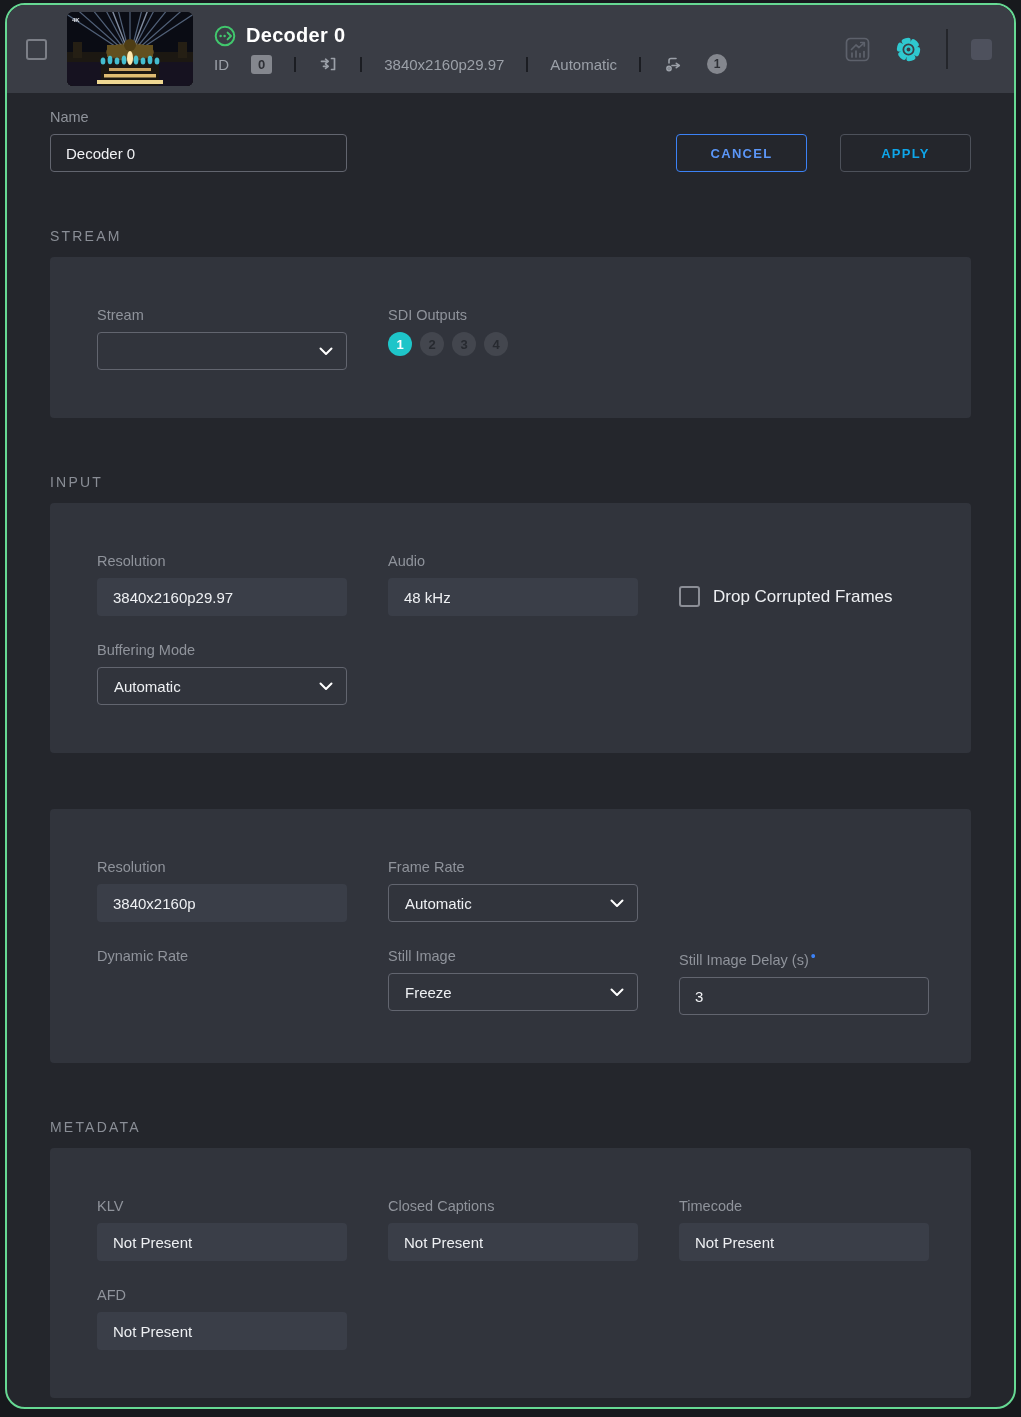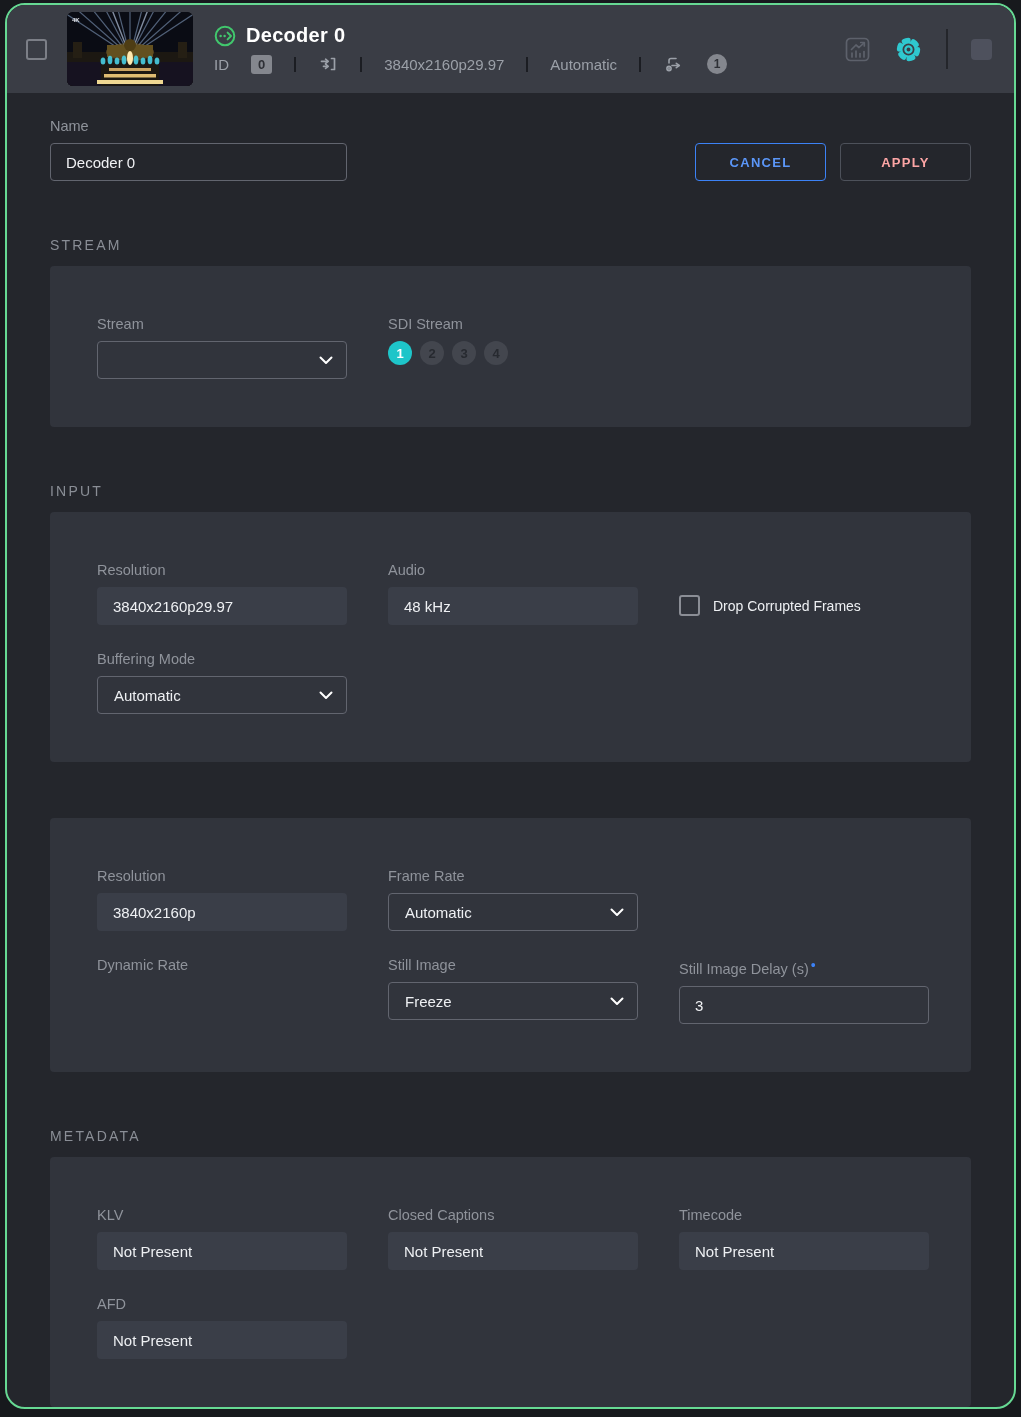--- a/index.html
+++ b/index.html
@@ -38,56 +38,56 @@
   .vsep{width:2px;height:15px;background:#1b1d22;}
   .count-badge{
     width:20px;height:20px;border-radius:50%;background:#84878e;color:#2e3036;
     font-size:12px;font-weight:700;display:flex;align-items:center;justify-content:center;
   }
   .hdr-right{margin-left:auto;display:flex;align-items:center;gap:23px;}
   .hdr-divider{width:2px;height:40px;background:#24262b;}
   .stop-btn{width:21px;height:21px;border-radius:4px;background:#4e515d;border:none;}
   .icon-btn{background:none;border:none;padding:0;display:flex;align-items:center;cursor:pointer;}
   
-  .content{padding:22px 43px 0;}
+  .content{padding:13px 43px 0;}
   .name-row{display:flex;justify-content:space-between;align-items:flex-end;}
   .field-label{display:block;color:#8f939b;font-size:14.5px;margin-bottom:9px;}
   .text-input{
     width:297px;height:38px;box-sizing:border-box;border:1px solid #62656f;border-radius:4px;
     background:transparent;color:#f0f1f4;font-size:15px;padding:0 15px;outline:none;
     font-family:"Liberation Sans",sans-serif;
   }
-  .btn-row{display:flex;gap:14px;margin-top:28px;}
+  .btn-row{display:flex;gap:33px;margin-top:28px;}
   .btn{
     width:131px;height:38px;border-radius:4px;background:transparent;
     font-size:13px;font-weight:700;letter-spacing:1.3px;cursor:pointer;
     font-family:"Liberation Sans",sans-serif;
   }
   .btn-cancel{border:1px solid #3c82f6;color:#5b96f8;}
-  .btn-apply{border:1px solid #4d515a;color:#fca5a5;}
+  .btn-apply{border:1px solid #4d515a;color:#0ea5e9;}
   .section{margin-top:56px;}
   .section-title{color:#8a8e96;font-size:14px;letter-spacing:2.2px;font-weight:400;}
   .card{margin-top:13px;background:#31343c;border-radius:4px;padding:50px 47px 48px;}
   .grid{display:grid;grid-template-columns:250px 250px 341px;column-gap:41px;row-gap:26px;align-items:start;}
   .control{
     height:38px;box-sizing:border-box;border-radius:4px;font-size:15px;color:#eef0f3;
     display:flex;align-items:center;width:250px;
   }
   .readonly{background:#3a3e48;padding:0 16px;}
   .selectbox{
     border:1px solid #62656f;background:transparent;justify-content:space-between;
     padding:0 13px 0 16px;cursor:pointer;
   }
   .num-input{
     width:250px;height:38px;box-sizing:border-box;border:1px solid #62656f;border-radius:4px;
     background:transparent;color:#f0f1f4;font-size:15px;padding:0 15px;outline:none;
     font-family:"Liberation Sans",sans-serif;
   }
   .req-dot{color:#3c82f6;font-size:14px;vertical-align:4px;margin-left:2px;}
-  .checkbox-row{display:flex;align-items:center;gap:13px;margin-top:33px;color:#eef0f3;font-size:14px;}
+  .checkbox-row{display:flex;align-items:center;gap:13px;margin-top:33px;color:#eef0f3;font-size:17px;}
   .checkbox{
     width:17px;height:17px;border:2px solid #8b8e96;border-radius:3px;background:transparent;flex:0 0 auto;
   }
   .sdi-row{display:flex;gap:8px;margin-top:2px;}
   .sdi-btn{
     width:24px;height:24px;border-radius:50%;border:none;font-size:13px;font-weight:700;
     display:flex;align-items:center;justify-content:center;cursor:pointer;
     background:#43464e;color:#272a30;font-family:"Liberation Sans",sans-serif;
   }
   .sdi-btn.active{background:#1ec5c9;color:#ffffff;}
@@ -239,21 +239,21 @@
             <div class="control selectbox">
               <span></span>
               <span style="display:flex;">
                 <svg width="14" height="9" viewBox="0 0 14 9">
                     <path d="M1.5 1.5 L7 7 L12.5 1.5" stroke="#ffffff" stroke-width="2" fill="none" stroke-linecap="round" stroke-linejoin="round"></path>
                   </svg>
               </span>
             </div>
           </div>
           <div>
-            <label class="field-label">SDI Stream</label>
+            <label class="field-label">SDI Outputs</label>
             <div class="sdi-row">
               <button class="sdi-btn active">1</button>
               <button class="sdi-btn">2</button>
               <button class="sdi-btn">3</button>
               <button class="sdi-btn">4</button>
             </div>
           </div>
           <div></div>
         </div>
       </div>

